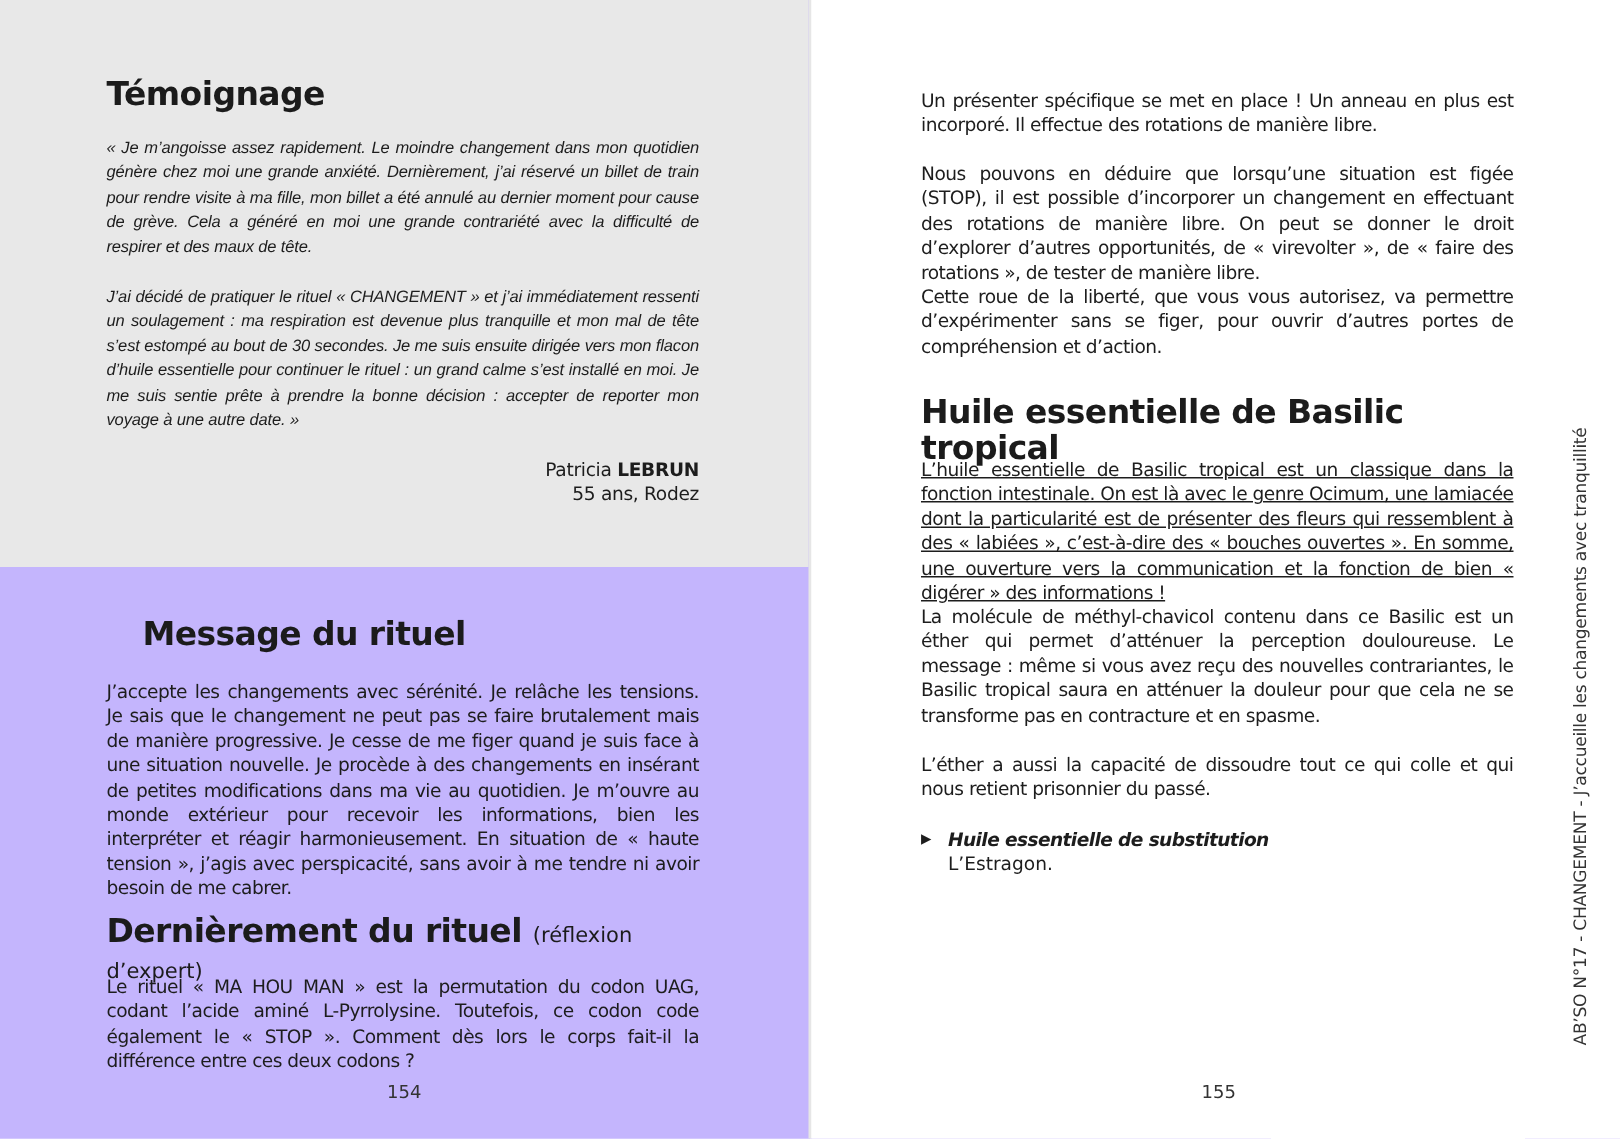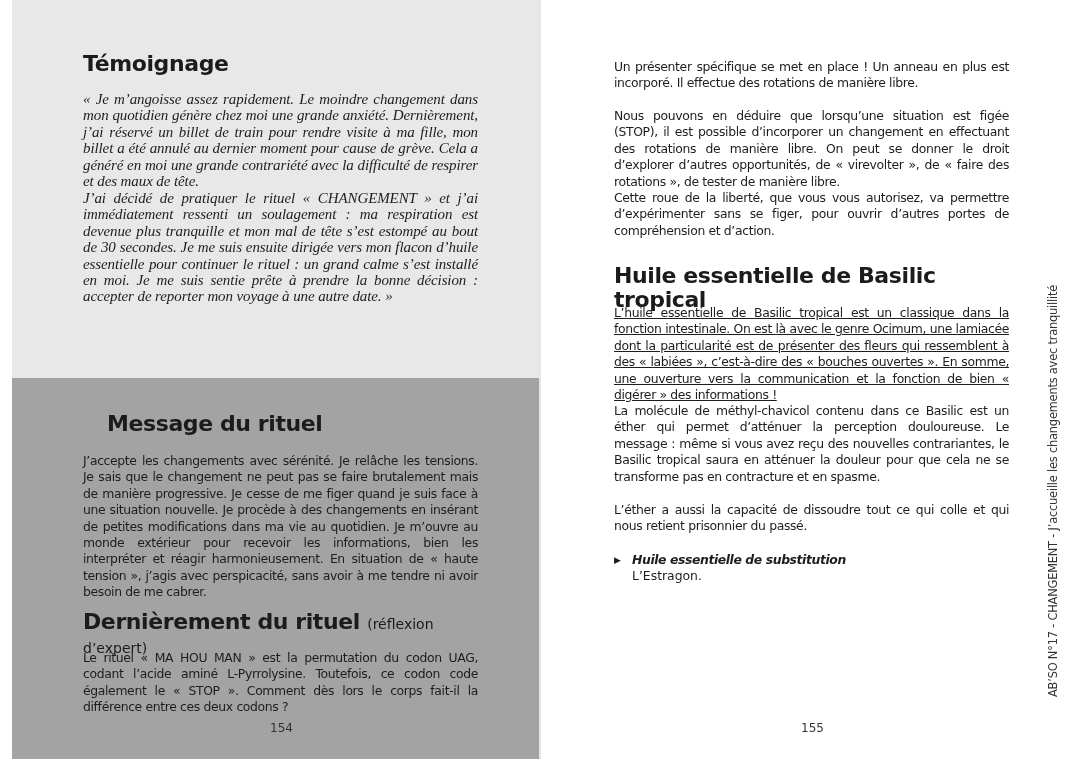--- a/index.html
+++ b/index.html
@@ -1,44 +1,51 @@
 <!DOCTYPE html>
 <html><head>
 <meta charset="utf-8">
 <style>
   html, body { margin:0; padding:0; }
   body { width:1080px; height:759px; position:relative; background:#ffffff; overflow:hidden; font-family:"DejaVu Sans", sans-serif; color:#1d1d1d; }
   .page { position:absolute; top:0; height:759px; }
-  .page-left { left:12px; width:540px; background:#a3a3a3; }
+  .page-left { left:0; width:540px; background:#c4b5fd; }
   .page-right { left:541px; width:539px; background:#ffffff; }
   .fold { position:absolute; left:539px; top:0; width:2px; height:759px; background:#e6e6e6; }
   .grey-block { position:absolute; left:0; top:0; width:539px; height:378px; background:#e8e8e8; }
   .col-left { position:absolute; left:71px; width:395px; }
   .col-right { position:absolute; left:614px; width:395px; }
   h2 { margin:0; font-family:"DejaVu Sans", sans-serif; font-weight:bold; font-size:22px; letter-spacing:-0.4px; color:#1b1b1b; line-height:1.1; }
   h2 .sub { font-weight:normal; font-size:14px; letter-spacing:0;text-align:center; }
   p { margin:0; font-size:12.4px; line-height:16.4px; text-align:justify; letter-spacing:-0.35px; hyphens:auto; }
-  .italic { font-family:Liberation Serif, serif; font-style:italic; font-size:15px; line-height:16.4px; letter-spacing:-0.1px; }
+  .italic { font-family:Liberation Sans, sans-serif; font-style:italic; font-size:11px; line-height:16.4px; letter-spacing:-0.1px; }
   .signature { text-align:right; font-size:12.4px; line-height:16.4px; letter-spacing:-0.2px; }
   .signature b { font-weight:bold; }
   .page-num { position:absolute; top:721px; font-size:12px; color:#333; }
   .side-title { position:absolute; left:1046px; top:697px; transform-origin:0 0; transform:rotate(-90deg); white-space:nowrap; font-size:11.4px; color:#333; letter-spacing:-0.2px; }
   .bullet { display:flex; font-size:12.4px; line-height:16.4px; }
   .bullet .marker { width:18px; font-size:9px; line-height:16.4px; }
   .bullet .b-title { font-style:italic; font-weight:bold; font-family:"DejaVu Sans", sans-serif; letter-spacing:-0.4px; }
 </style>
 </head>
 <body>
 
 <div class="page page-left">
   <div class="grey-block"></div>
 
   <h2 class="col-left" style="top:52px;">Témoignage</h2>
   <p class="col-left italic" style="top:91px;">« Je m’angoisse assez rapidement. Le moindre changement dans mon quotidien génère chez moi une grande anxiété. Dernièrement, j’ai réservé un billet de train pour rendre visite à ma fille, mon billet a été annulé au dernier moment pour cause de grève. Cela a généré en moi une grande contrariété avec la difficulté de respirer et des maux de tête.</p>
   <p class="col-left italic" style="top:190px;">J’ai décidé de pratiquer le rituel « CHANGEMENT » et j’ai immédiatement ressenti un soulagement : ma respiration est devenue plus tranquille et mon mal de tête s’est estompé au bout de 30 secondes. Je me suis ensuite dirigée vers mon flacon d’huile essentielle pour continuer le rituel : un grand calme s’est installé en moi. Je me suis sentie prête à prendre la bonne décision : accepter de reporter mon voyage à une autre date. »</p>
+  <div class="col-left signature" style="top:305px;">
+    <div>
+      <span>Patricia</span>
+      <b>LEBRUN</b>
+    </div>
+    <div>55 ans, Rodez</div>
+  </div>
 
   <h2 class="col-left" style="top:412px;margin-left:24px;">Message du rituel</h2>
   <p class="col-left" style="top:453px;">J’accepte les changements avec sérénité. Je relâche les tensions. Je sais que le changement ne peut pas se faire brutalement mais de manière progressive. Je cesse de me figer quand je suis face à une situation nouvelle. Je procède à des changements en insérant de petites modifications dans ma vie au quotidien. Je m’ouvre au monde extérieur pour recevoir les informations, bien les interpréter et réagir harmonieusement. En situation de « haute tension », j’agis avec perspicacité, sans avoir à me tendre ni avoir besoin de me cabrer.</p>
 
   <h2 class="col-left" style="top:610px;">
     <span>Dernièrement du rituel</span>
     <span class="sub">(réflexion d’expert)</span>
   </h2>
   <p class="col-left" style="top:650px;">Le rituel « MA HOU MAN » est la permutation du codon UAG, codant l’acide aminé L-Pyrrolysine. Toutefois, ce codon code également le « STOP ». Comment dès lors le corps fait-il la différence entre ces deux codons ?</p>
 

